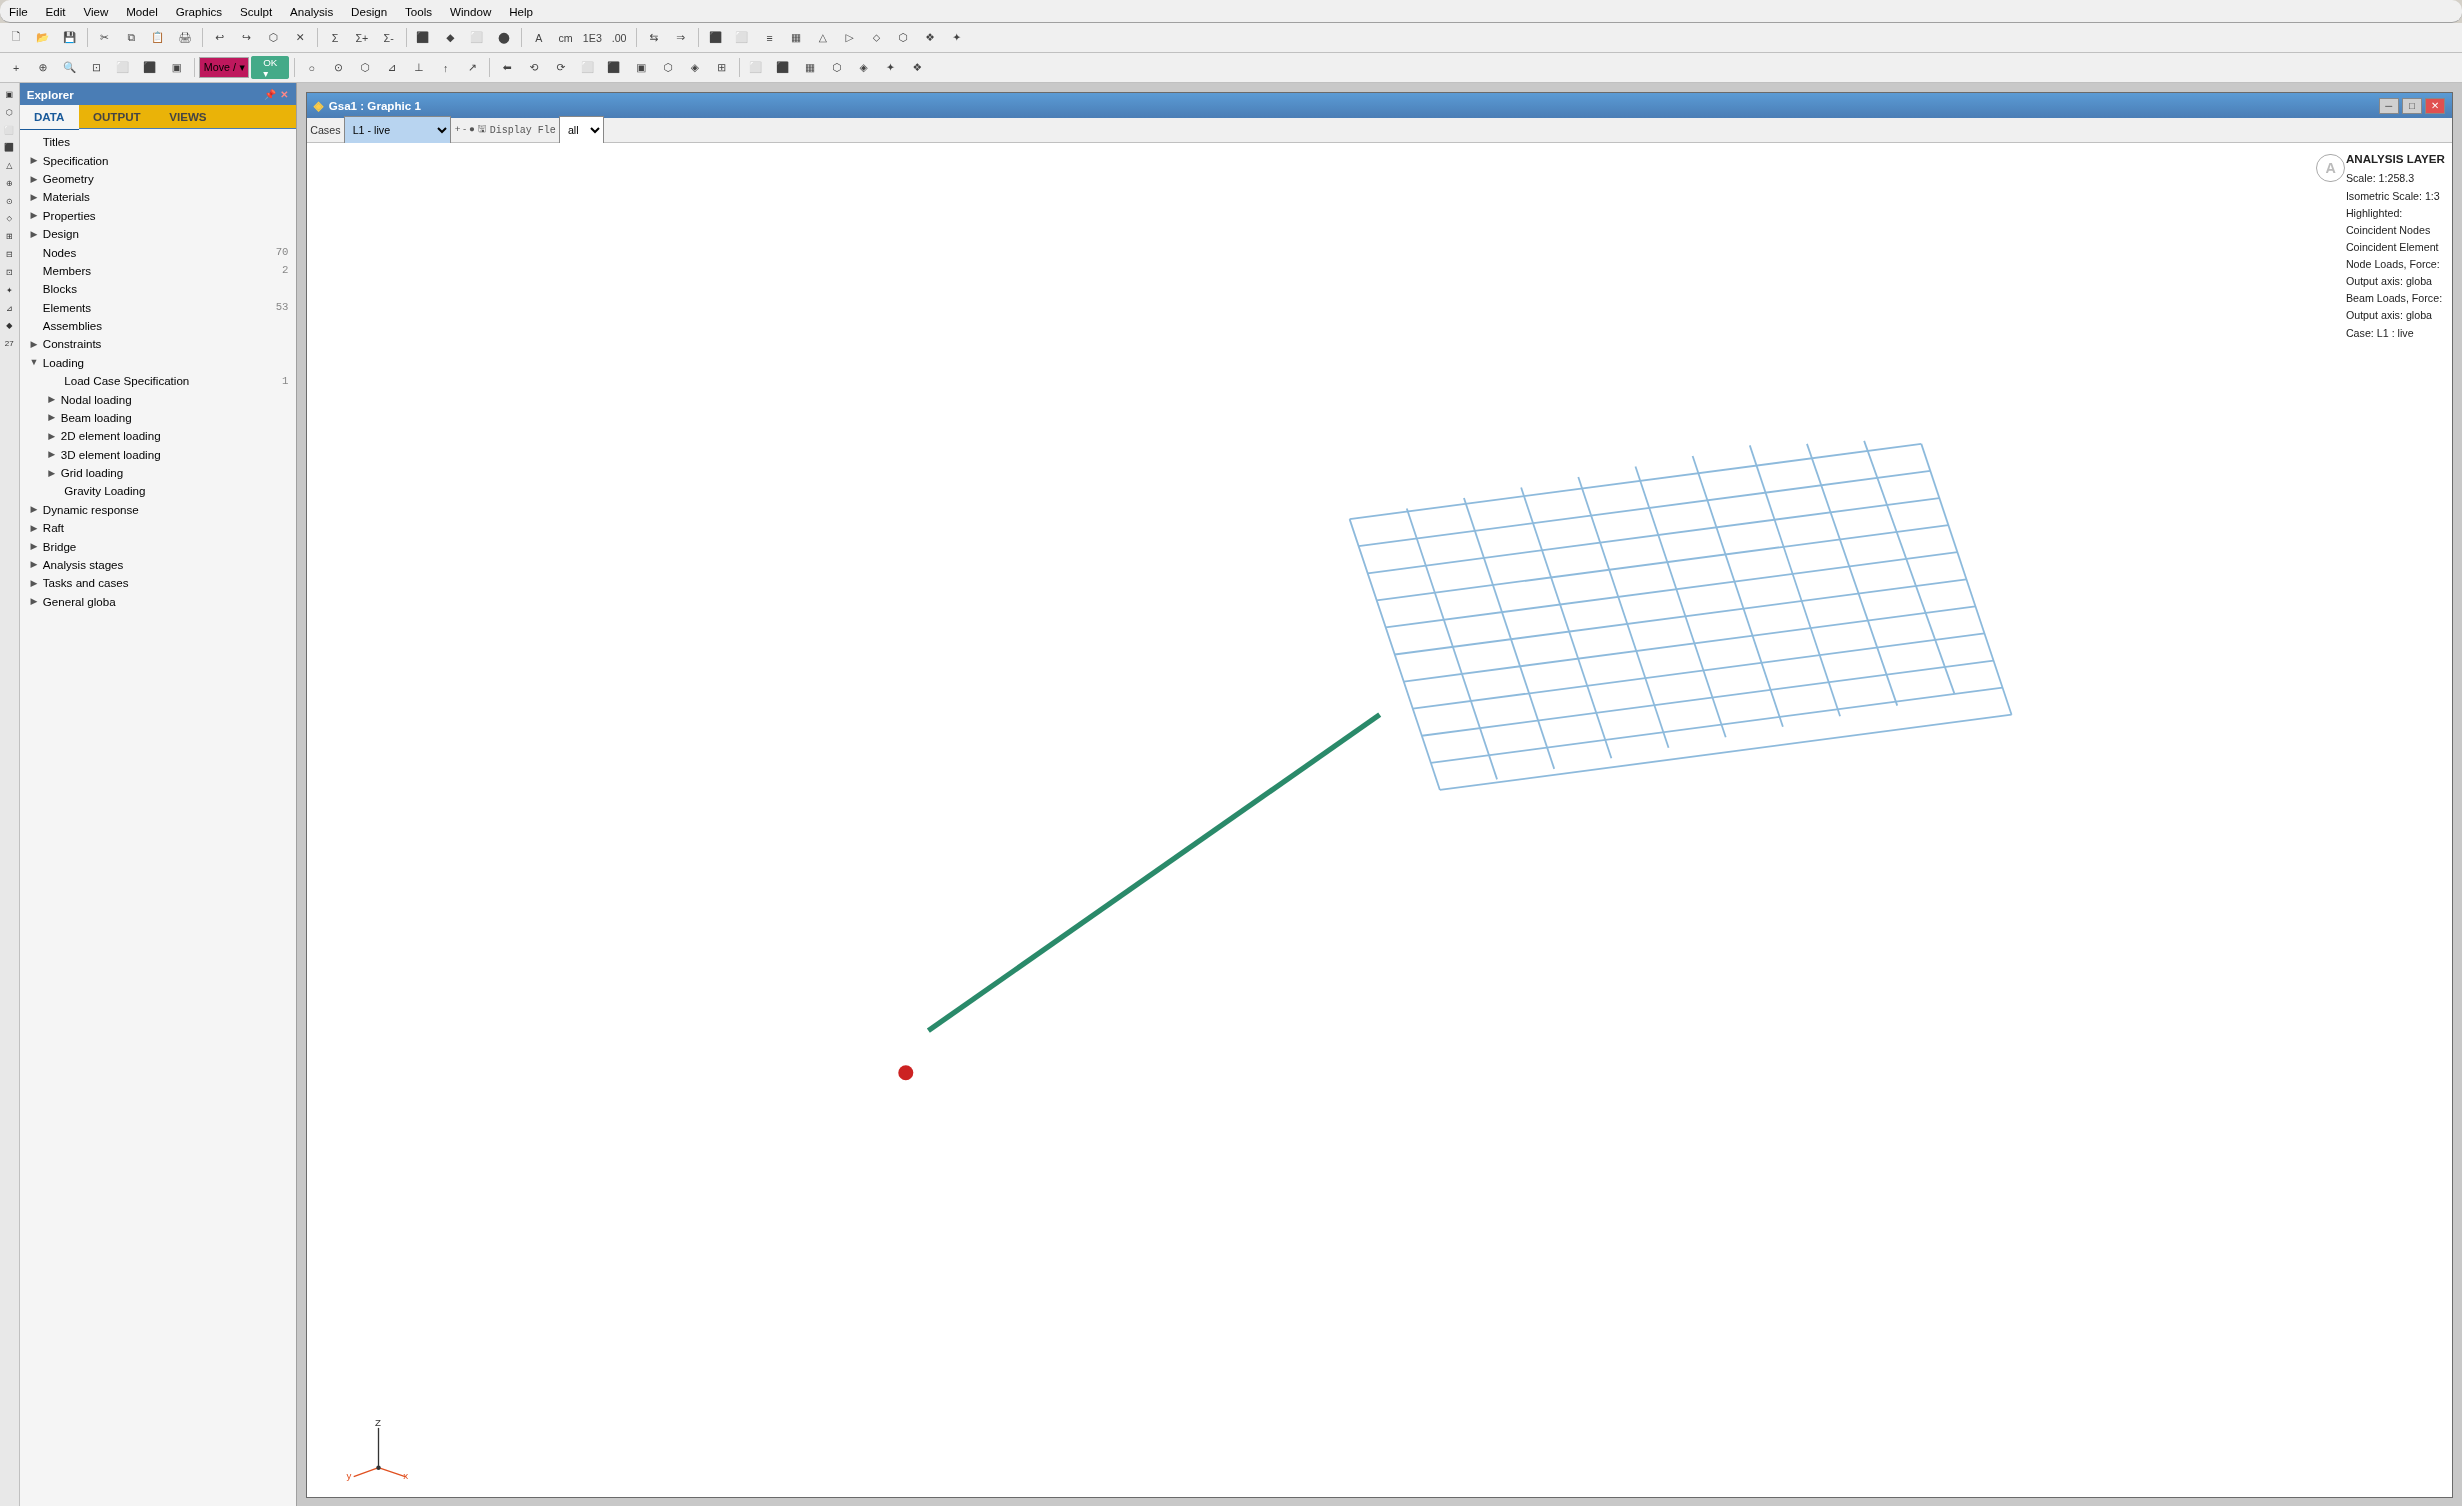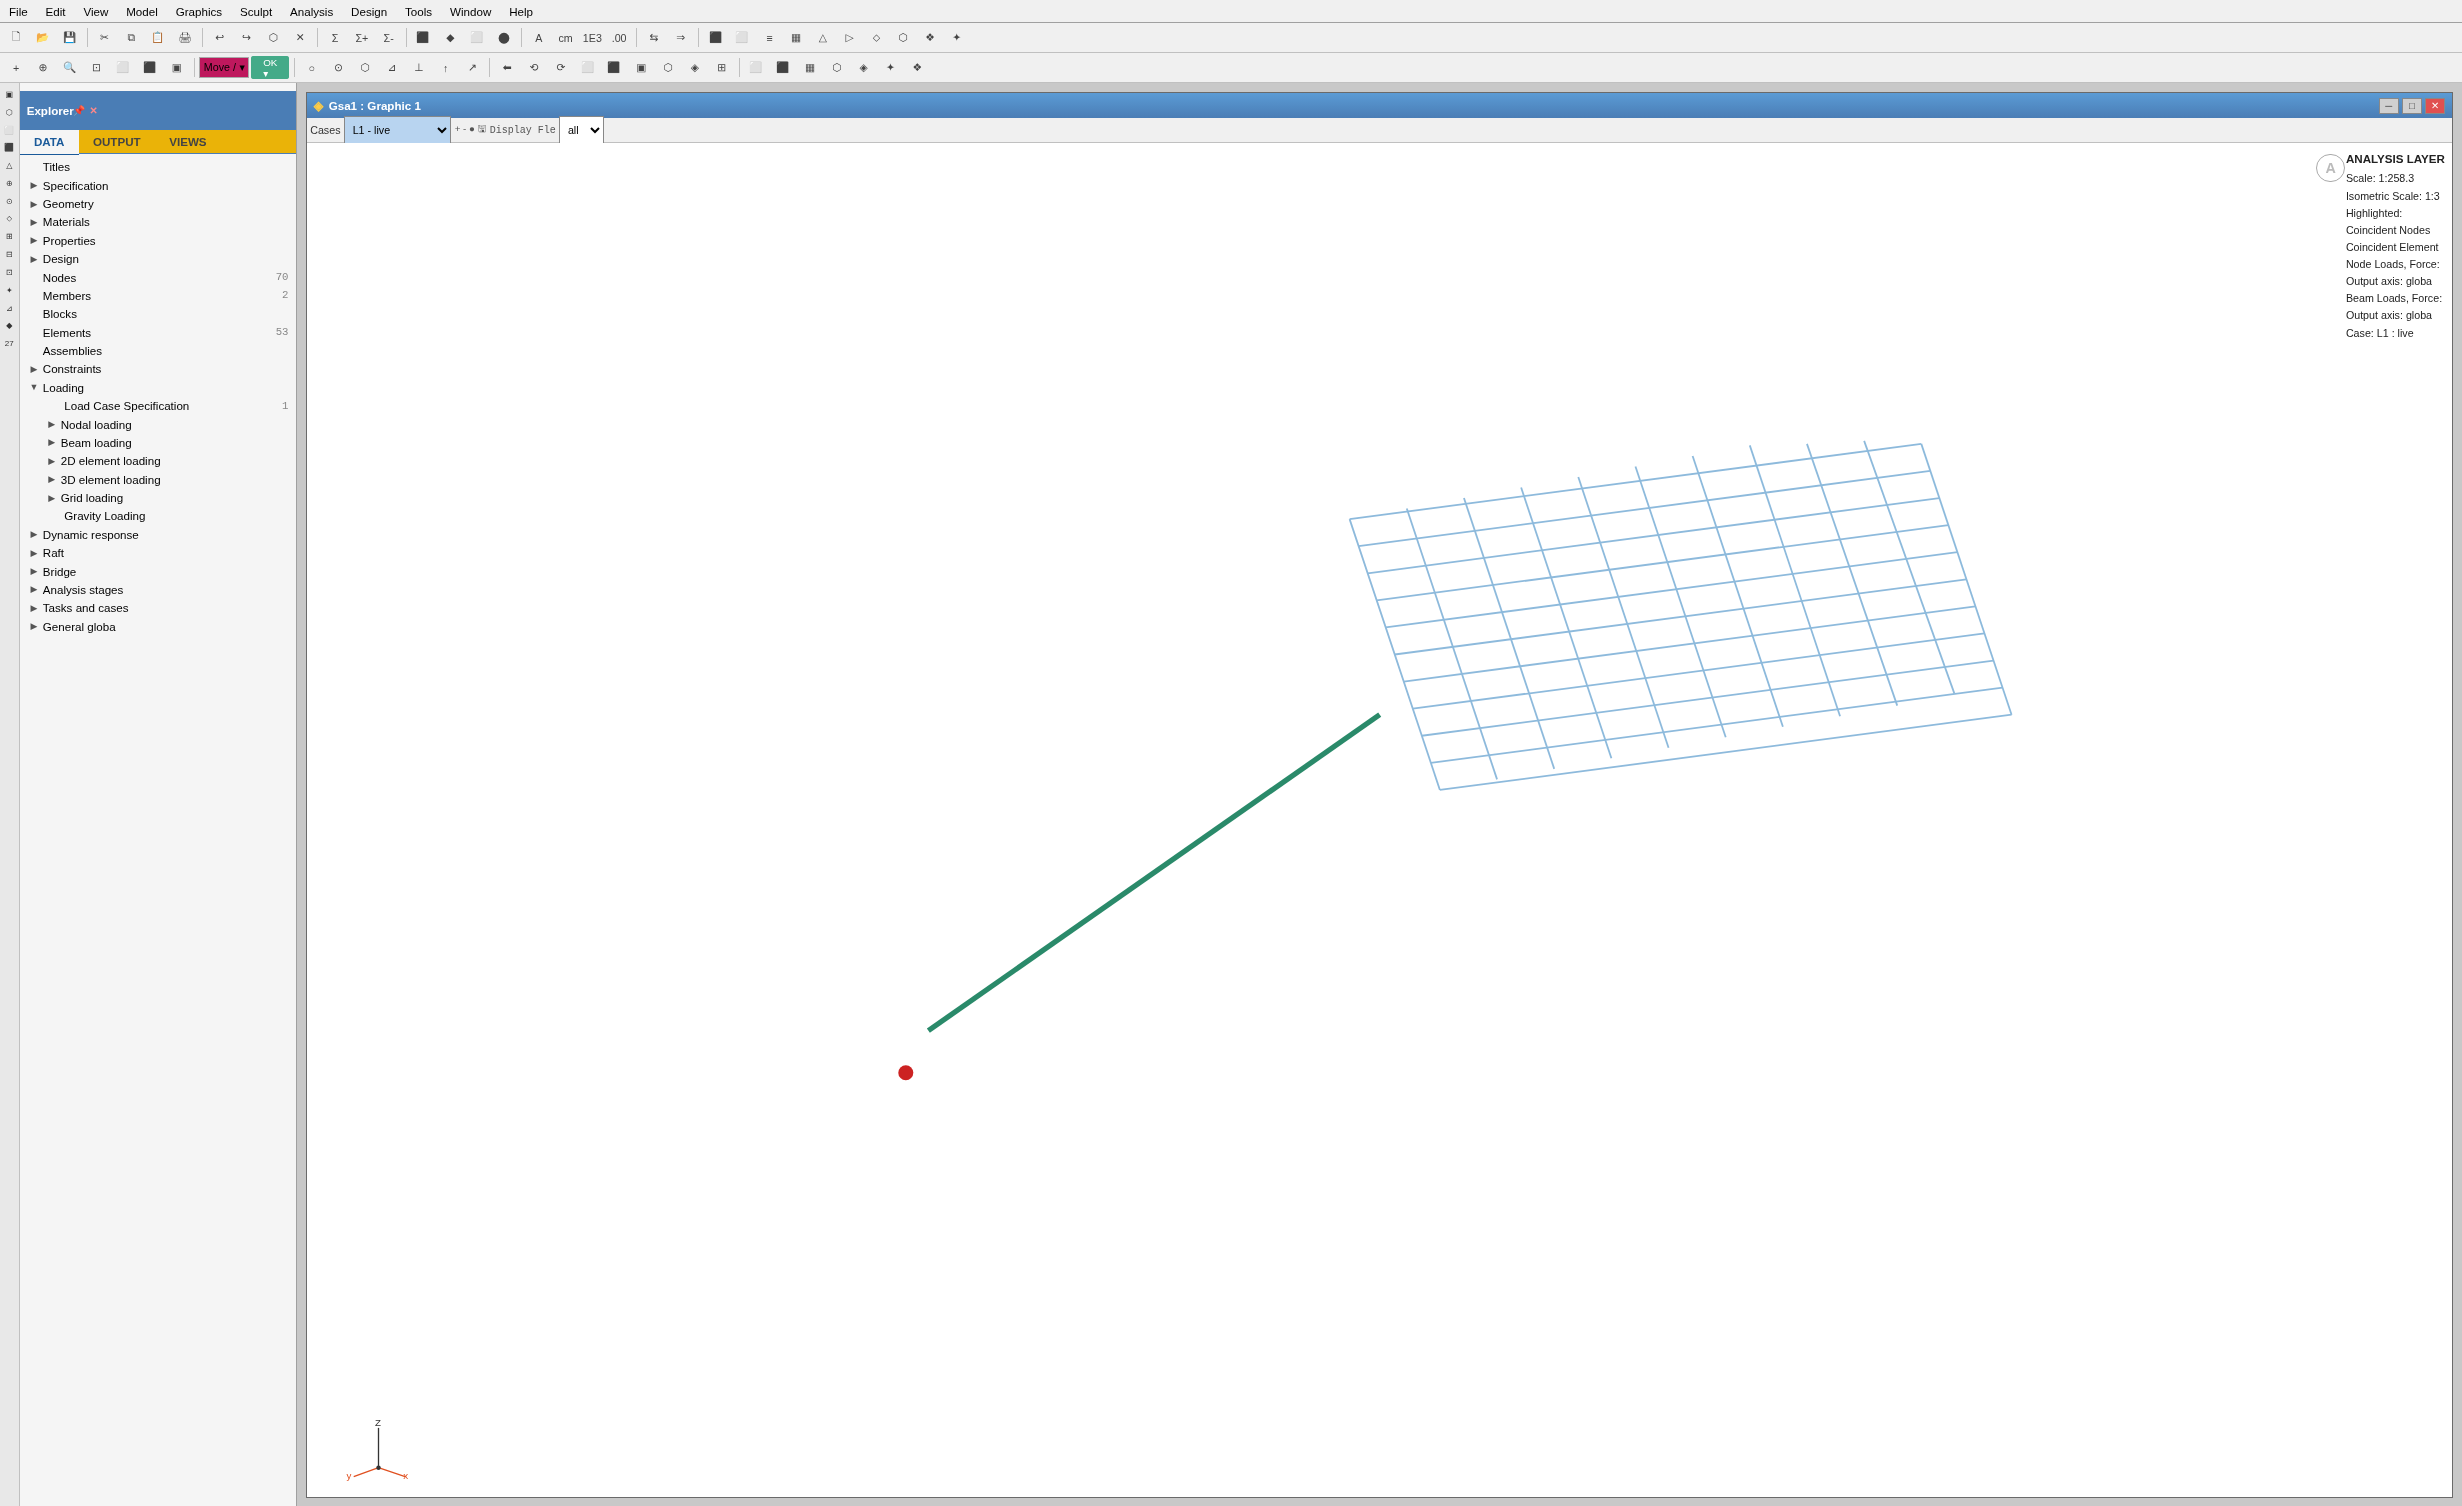--- a/index.html
+++ b/index.html
@@ -2,21 +2,21 @@
 <html style="font-size:14.3px"><head>
   <meta charset="utf-8">
   <style>
     * { box-sizing: border-box; margin: 0; padding: 0; }
     body { font-family: 'Segoe UI', Arial, sans-serif; font-size: 11.6px; background: #d4d0c8; overflow: hidden; width: 2462px; height: 1507px; }
 
     
     .menu-bar {
       display: flex; align-items: flex-end;
       background: #f0f0f0; border-bottom: 0.9px solid #a0a0a0;
-      padding: 1.8px 5.4px; height: 23px; gap: 10.7px;
+      padding: 1.8px 5.4px; height: 23px; gap: 10.7px; border-radius: 10px;
     }
     .menu-item { font-size: 11.6px; color: #000; cursor: pointer; padding: 1.8px 3.6px; }
 
     
     .toolbar {
       display: flex; align-items: center;
       background: #f0f0f0; border-bottom: 0.9px solid #c0c0c0;
       padding: 1.8px 3.6px; height: 30px; gap: 1.8px; flex-wrap: nowrap; overflow: hidden;
     }
     .tb-btn {
@@ -45,23 +45,23 @@
       width: 16px; height: 16px; display: flex; align-items: center; justify-content: center;
       font-size: 8px; color: #333; cursor: pointer; border: 0.9px solid transparent;
     }
 
     
     .explorer-panel {
       width: 277px; background: #f5f5f5; border-right: 1.8px solid #a0a0a0;
       display: flex; flex-direction: column;
     }
     .explorer-header {
-      display: flex; align-items: center; justify-content: flex-start;
-      background: #4a7db5; color: white; padding: 3.6px 7.1px; height: 39px;
-      font-size: 11.6px; font-weight: bold; margin-top: 8px;
+      display: flex; align-items: center; justify-content: space-between;
+      background: #4a7db5; color: white; padding: 3.6px 7.1px; height: 22px;
+      font-size: 11.6px; font-weight: bold;
     }
     .explorer-header-right { display: flex; gap: 3.6px; }
     .explorer-pin { font-size: 9.8px; cursor: pointer; }
 
     .explorer-tabs {
       display: flex; background: #eab308; border-bottom: 1.8px solid #4a7db5;
     }
     .explorer-tab {
       padding: 5.4px 14.3px; font-size: 11.6px; font-weight: bold; cursor: pointer; color: #444;
       border-bottom: 1.8px solid transparent; margin-bottom: -1.8px;

